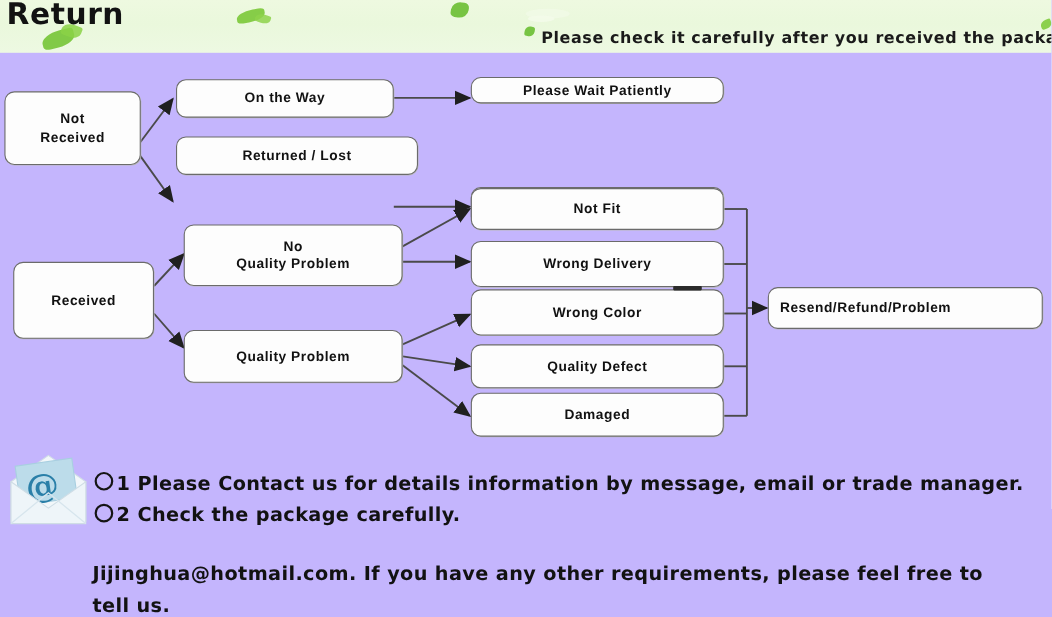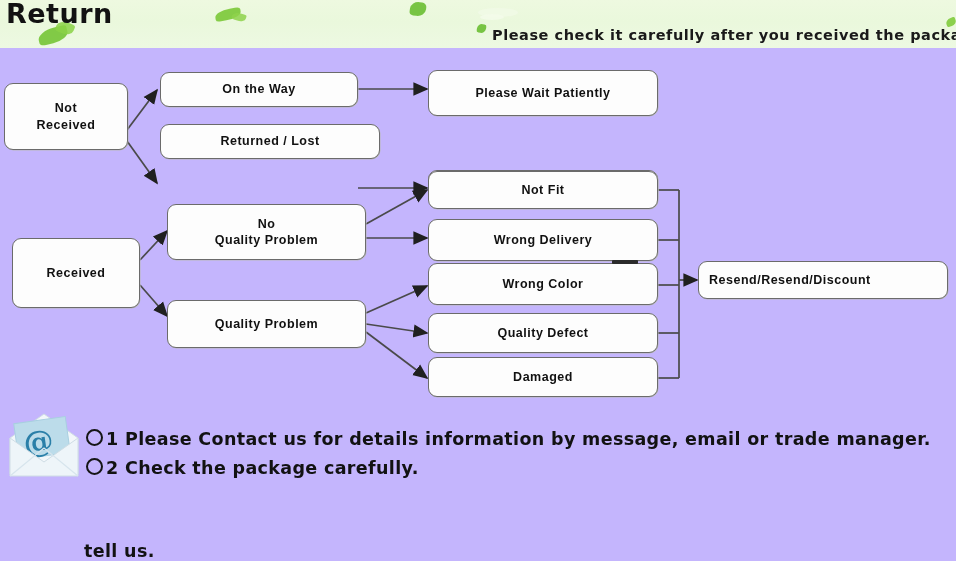--- a/index.html
+++ b/index.html
@@ -201,30 +201,30 @@
     <div class="node" style="left:4px; top:35px; width:124px; height:67px;">Not
 Received</div>
     <div class="node" style="left:12px; top:190px; width:128px; height:70px;">Received</div>
 
     <div class="node" style="left:160px; top:24px; width:198px; height:35px;">On the Way</div>
     <div class="node" style="left:160px; top:76px; width:220px; height:35px;">Returned / Lost</div>
     <div class="node" style="left:167px; top:156px; width:199px; height:56px;">No
 Quality Problem</div>
     <div class="node" style="left:167px; top:252px; width:199px; height:48px;">Quality Problem</div>
 
-    <div class="node" style="left:428px; top:22px; width:230px; height:46px;">Please Wait Patiently</div>
+    <div class="node" style="left:428px; top:22px; width:230px; height:24px;">Please Wait Patiently</div>
     <div class="node left-align" style="left:428px; top:122px; width:230px; height:36px;">Resend / Refund</div>
     <div class="node" style="left:428px; top:123px; width:230px; height:38px;">Not Fit</div>
     <div class="node" style="left:428px; top:171px; width:230px; height:42px;">Wrong Delivery</div>
     <div class="node" style="left:428px; top:215px; width:230px; height:42px;">Wrong Color</div>
     <div class="node" style="left:428px; top:265px; width:230px; height:40px;">Quality Defect</div>
     <div class="node" style="left:428px; top:309px; width:230px; height:40px;">Damaged</div>
     <div class="artifact" style="left:612px; top:212px; width:26px; height:4px;"></div>
 
-    <div class="node left-align" style="left:698px; top:213px; width:250px; height:38px;">Resend/Resend/Discount</div>
+    <div class="node left-align" style="left:698px; top:213px; width:250px; height:38px;">Resend/Refund/Problem</div>
   </div>
 
   <div class="notes">
 
     <svg class="envelope" viewBox="0 0 76 72">
       <polygon points="4,30 38,6 72,30 72,66 4,66" fill="#f2f7fa" stroke="#cfdde5" stroke-width="1"></polygon>
       <polygon points="10,12 62,12 62,48 10,48" fill="#bcdcea" stroke="#a8cfe0" stroke-width="1" transform="rotate(-8 36 30)"></polygon>
       <text x="33" y="44" font-family="DejaVu Serif, serif" font-size="30" font-weight="bold" fill="#2a7fa8" text-anchor="middle" transform="rotate(-8 33 38)">@</text>
       <polygon points="4,30 38,54 72,30 72,68 4,68" fill="#eef5f9" stroke="#cfdde5" stroke-width="1"></polygon>
       <polyline points="4,68 38,40 72,68" fill="none" stroke="#d7e5ed" stroke-width="1.2"></polyline>
@@ -233,16 +233,17 @@
     <div class="note-line" id="note1">
       <span class="bullet"></span><span>1</span>
       <span>Please Contact us for details information by message, email or trade manager.</span>
     </div>
 
     <div class="note-line" id="note2">
       <span class="bullet"></span><span>2</span>
       <span>Check the package carefully.</span>
     </div>
 
+    <div class="note-line" id="para1">Jijinghua@hotmail.com. If you have any other requirements, please feel free to</div>
     <div class="note-line" id="para2">tell us.</div>
   </div>
 
 </div>
 
 </body></html>

